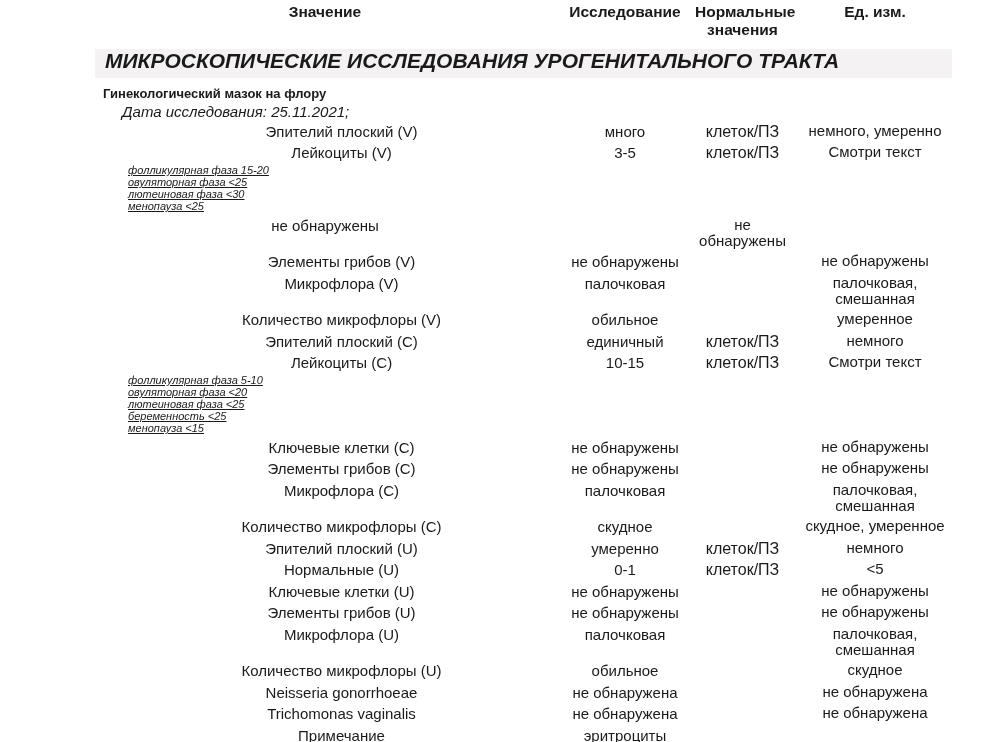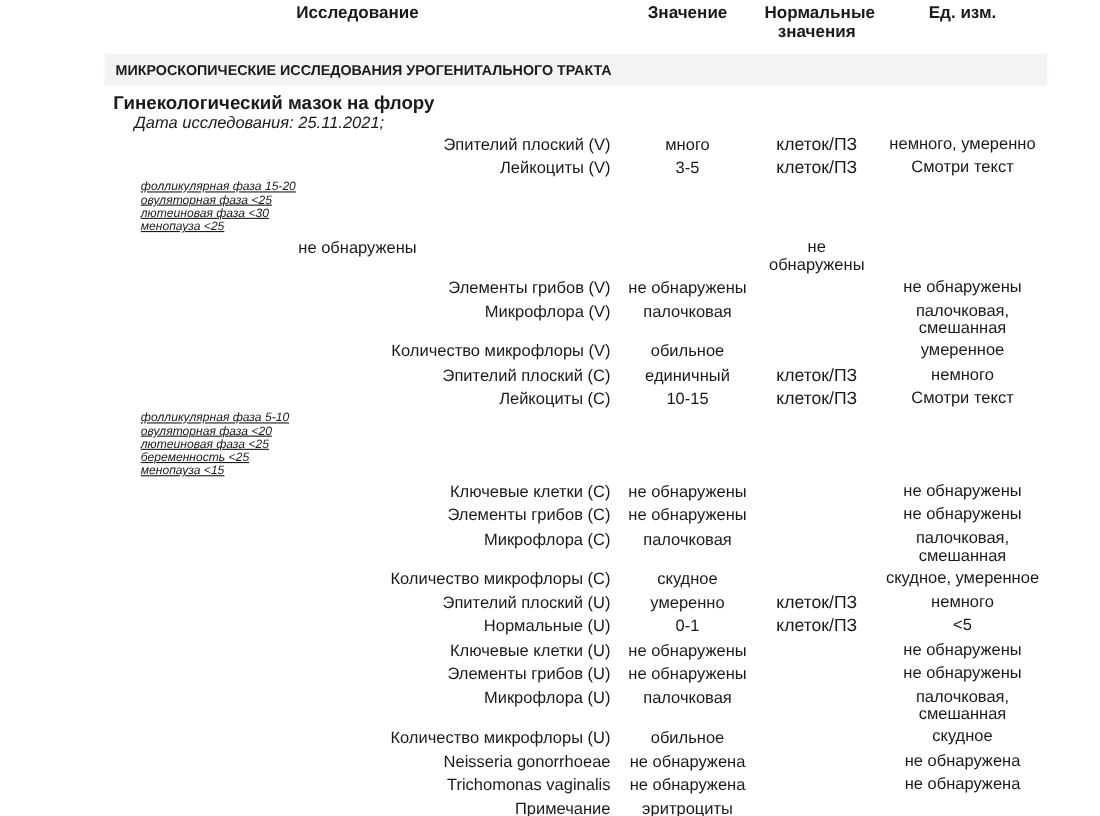--- a/index.html
+++ b/index.html
@@ -40,48 +40,48 @@
   }
   .table-head .hcell { text-align: center; }
   .table-head .h-normal { white-space: pre-line; }
   
   .section-bar {
     margin-top: 10px;
     width: 857px;
     height: 29px;
     background: var(--bar);
     display: flex;
-    align-items: center;
     padding-left: 10px;
     font-weight: bold;
-    font-size: 13px;
+    font-size: 21px;
+    font-style: italic;
   }
   
   .panel-title {
     margin-top: 7px;
     padding-left: 8px;
     font-weight: bold;
-    font-size: 17px;
+    font-size: 13px;
     line-height: 17px;
   }
   .date-note {
     margin-top: 3px;
     padding-left: 27px;
     font-style: italic;
     font-size: 15px;
     line-height: 13px;
   }
   
   .tbody { margin-top: 2px; }
   .row {
     margin-top: 4.5px;
     font-size: 15px;
     line-height: 17px;
   }
-  .row .name { padding-left: 33px; text-align: right; }
+  .row .name { padding-left: 33px; text-align: center; }
   .row .value, .row .unit, .row .normal { text-align: center; }
   .row .unit { font-size: 16px; }
   .row .normal { white-space: pre-line; line-height: 16px; }
   
   .notes {
     margin-top: 3px;
     padding-left: 33px;
     font-style: italic;
     font-size: 11px;
     line-height: 12px;
@@ -89,22 +89,22 @@
   }
   .note-line { height: 12px; }
 </style>
 </head>
 <body>
 
 <div class="doc">
   <div class="content">
 
     <div class="table-head grid4">
+      <div class="hcell">Значение</div>
       <div class="hcell">Исследование</div>
-      <div class="hcell">Значение</div>
       <div class="hcell h-normal">Нормальные
 значения</div>
       <div class="hcell">Ед. изм.</div>
     </div>
 
     <div class="section-bar">
       <span>МИКРОСКОПИЧЕСКИЕ ИССЛЕДОВАНИЯ УРОГЕНИТАЛЬНОГО ТРАКТА</span>
     </div>
 
     <div class="panel-title">Гинекологический мазок на флору</div>

